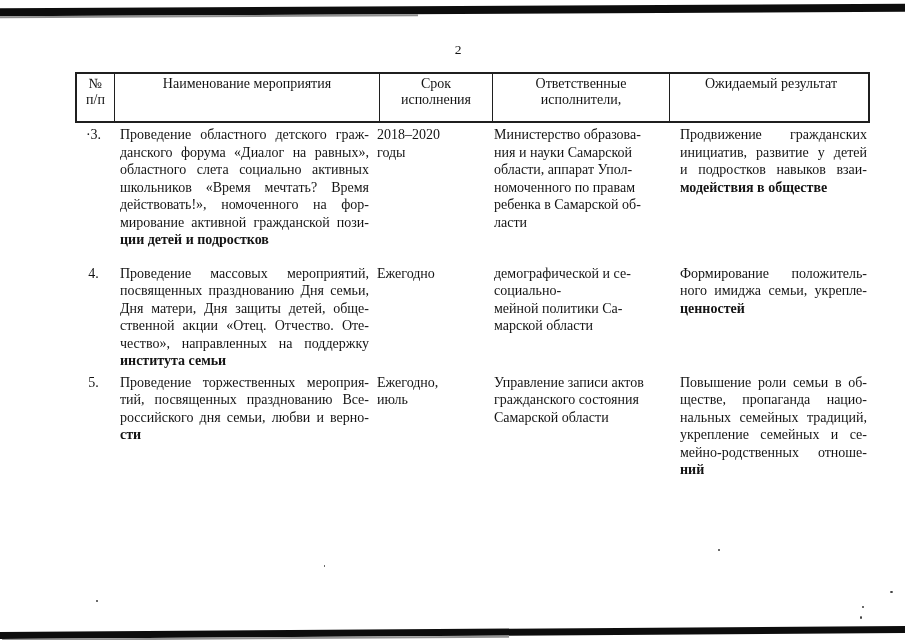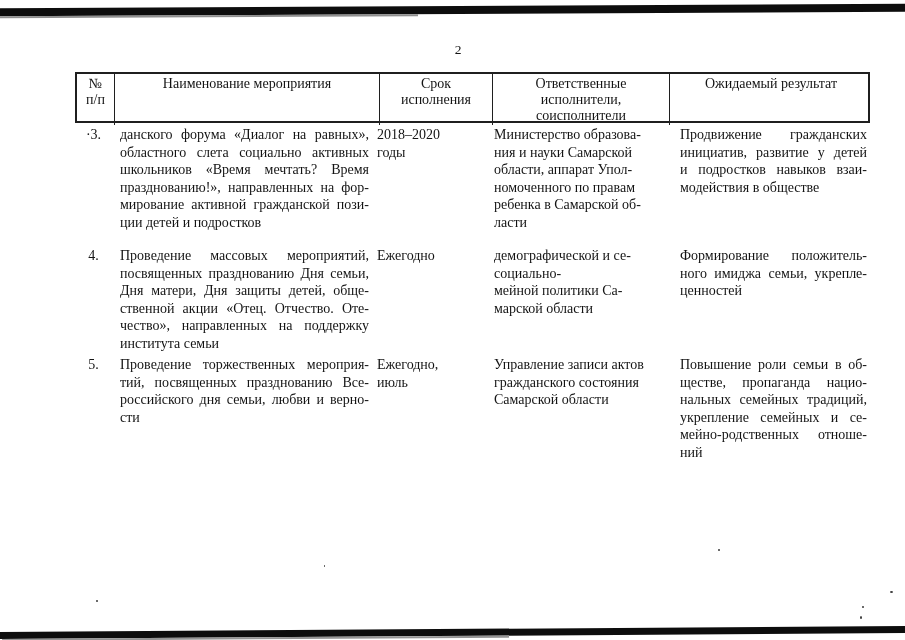--- a/index.html
+++ b/index.html
@@ -37,21 +37,21 @@
   .trow.row-b { margin-top:16px; }
   .trow.row-c { margin-top:4px; }
 
   .td { line-height:17.5px; }
   .cell-num { text-align:center; }
   .cell-name { padding:0 8px; }
   .cell-resp { padding:0 4px; }
   .cell-result { padding:0 3px 0 5px;margin-left:8px; }
 
   .cell-justify .line { text-align:justify; text-align-last:justify; white-space:nowrap; }
-  .cell-justify .line.last { text-align-last:left; }
+  .cell-justify .line.last { text-align-last:left;font-weight:bold; }
   .cell-center .line { white-space:nowrap; }
 </style>
 </head>
 <body>
 
 <div class="page">
 
   <div class="scan-bar top"></div>
   <div class="scan-bar bottom"></div>
 
@@ -67,34 +67,34 @@
       <div class="th">
           <div class="line last">Наименование мероприятия</div>
         </div>
       <div class="th">
           <div class="line">Срок</div>
           <div class="line last">исполнения</div>
         </div>
       <div class="th">
           <div class="line">Ответственные</div>
           <div class="line">исполнители,</div>
-          <div class="line last">соисполнители</div>
         </div>
       <div class="th">
           <div class="line last">Ожидаемый результат</div>
         </div>
     </div>
 
     <div class="trow row-a">
       <div class="td cell-num">·3.</div>
       <div class="td cell-name cell-justify">
+          <div class="line">Проведение областного детского граж-</div>
           <div class="line">данского форума «Диалог на равных»,</div>
           <div class="line">областного слета социально активных</div>
           <div class="line">школьников «Время мечтать? Время</div>
-          <div class="line">празднованию!», направленных на фор-</div>
+          <div class="line">действовать!», номоченного на фор-</div>
           <div class="line">мирование активной гражданской пози-</div>
           <div class="line last">ции детей и подростков</div>
         </div>
       <div class="td cell-term cell-center">
           <div class="line">2018–2020</div>
           <div class="line last">годы</div>
         </div>
       <div class="td cell-resp cell-center">
           <div class="line">Министерство образова-</div>
           <div class="line">ния и науки Самарской</div>

